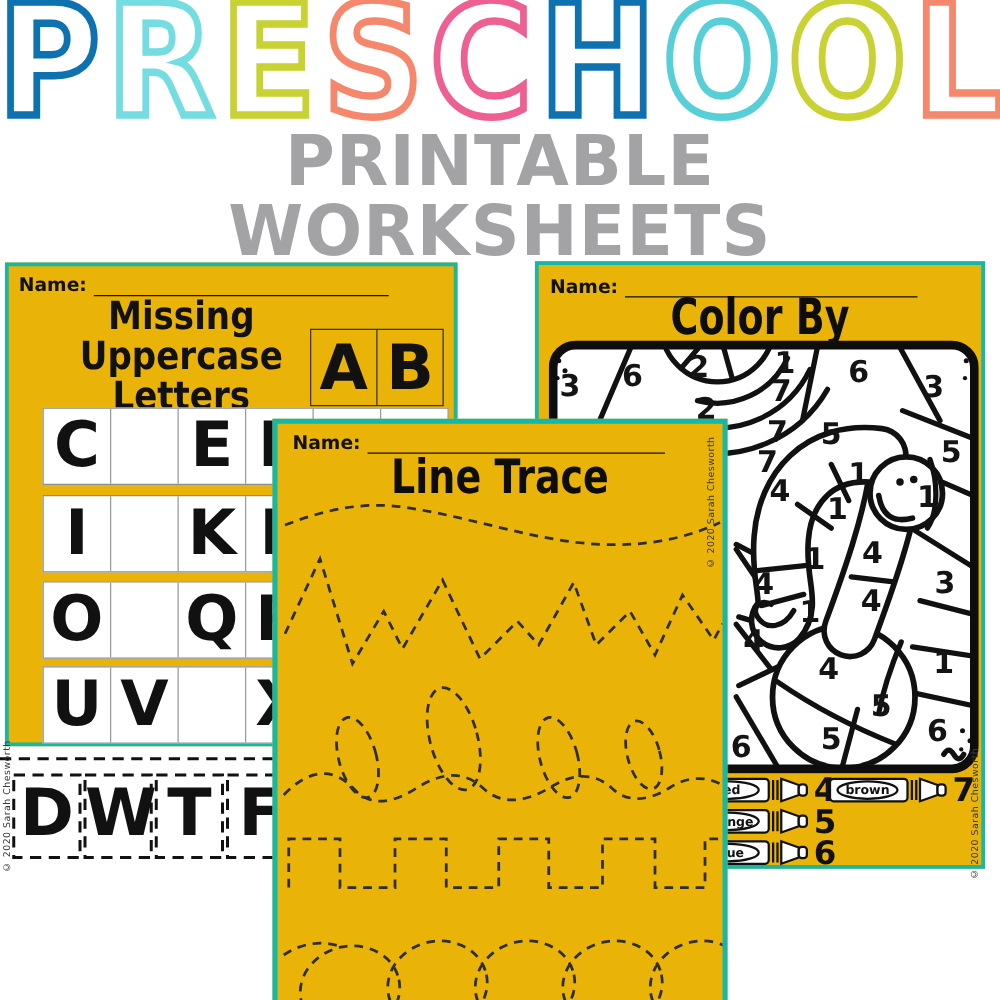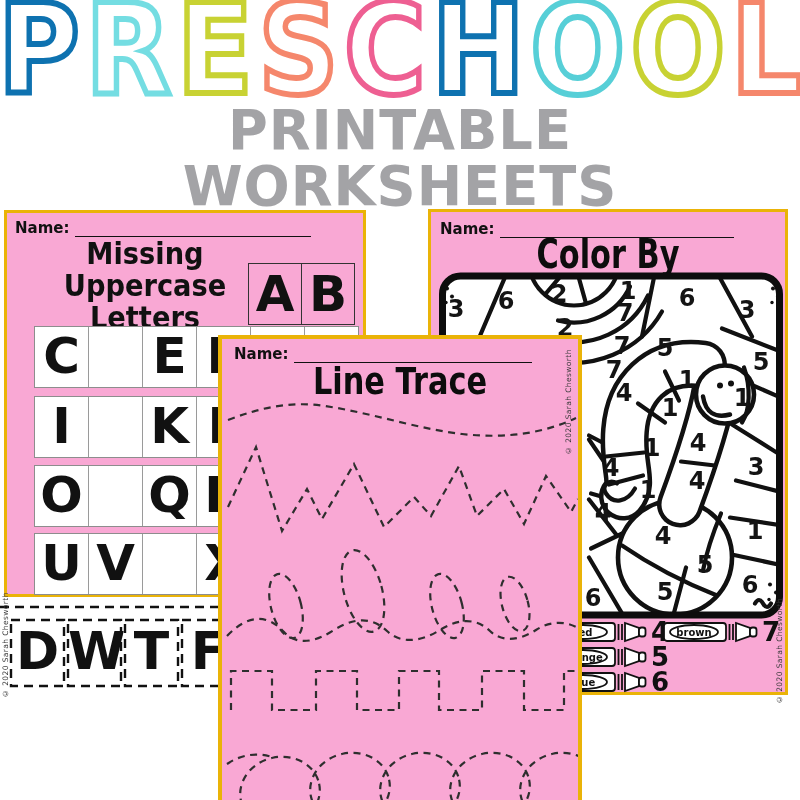--- a/index.html
+++ b/index.html
@@ -7,21 +7,21 @@
           font-family:"DejaVu Sans","Liberation Sans",sans-serif;}
 
   
   .hdr{position:absolute;left:0;top:-12px;width:800px;display:flex;justify-content:center;
        font-weight:700;font-size:124px;line-height:1.0;transform:scaleX(.9);transform-origin:400px 0;}
   .hdr span{color:transparent;margin:0 3px;}
   .sub{position:absolute;left:0;top:102px;width:800px;text-align:center;font-weight:700;
        font-size:56px;line-height:1.0;letter-spacing:1px;transform:scaleX(.97);transform-origin:400px 0;}
 
   
-  .sheet{position:absolute;background:#f9a8d4;border:3px solid #eab308;box-sizing:border-box;}
+  .sheet{position:absolute;background:#eab308;border:3px solid #14b8a6;box-sizing:border-box;}
   .nameRow{position:absolute;display:flex;align-items:flex-end;}
   .nameLbl{font-weight:700;font-size:15px;color:#111;margin-right:6px;}
   .nameLine{display:inline-block;border-bottom:1.7px solid #111;height:15px;}
 
   
   #sheetMissing{left:4px;top:210px;width:362px;height:387px;}
   #sheetMissing .nameRow{left:8px;top:6px;}
   #sheetMissing .nameLine{width:236px;}
   .mlTitle{position:absolute;left:0;top:24px;width:276px;text-align:center;font-weight:700;
            font-size:31px;line-height:32px;color:#111;transform:scaleX(.88);transform-origin:138px 0;}

